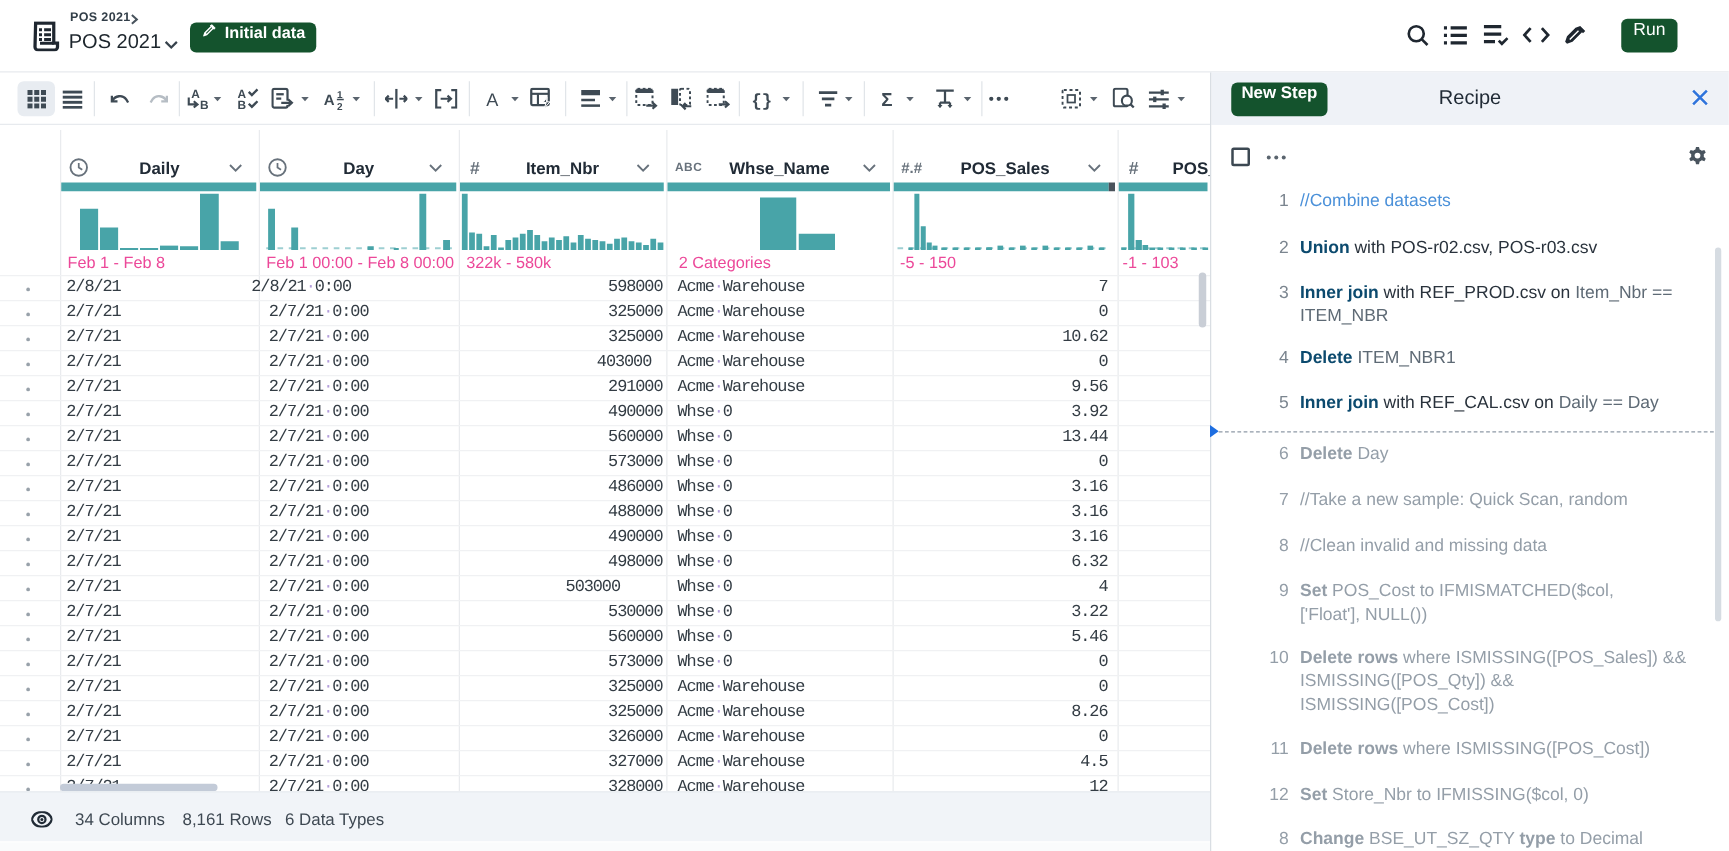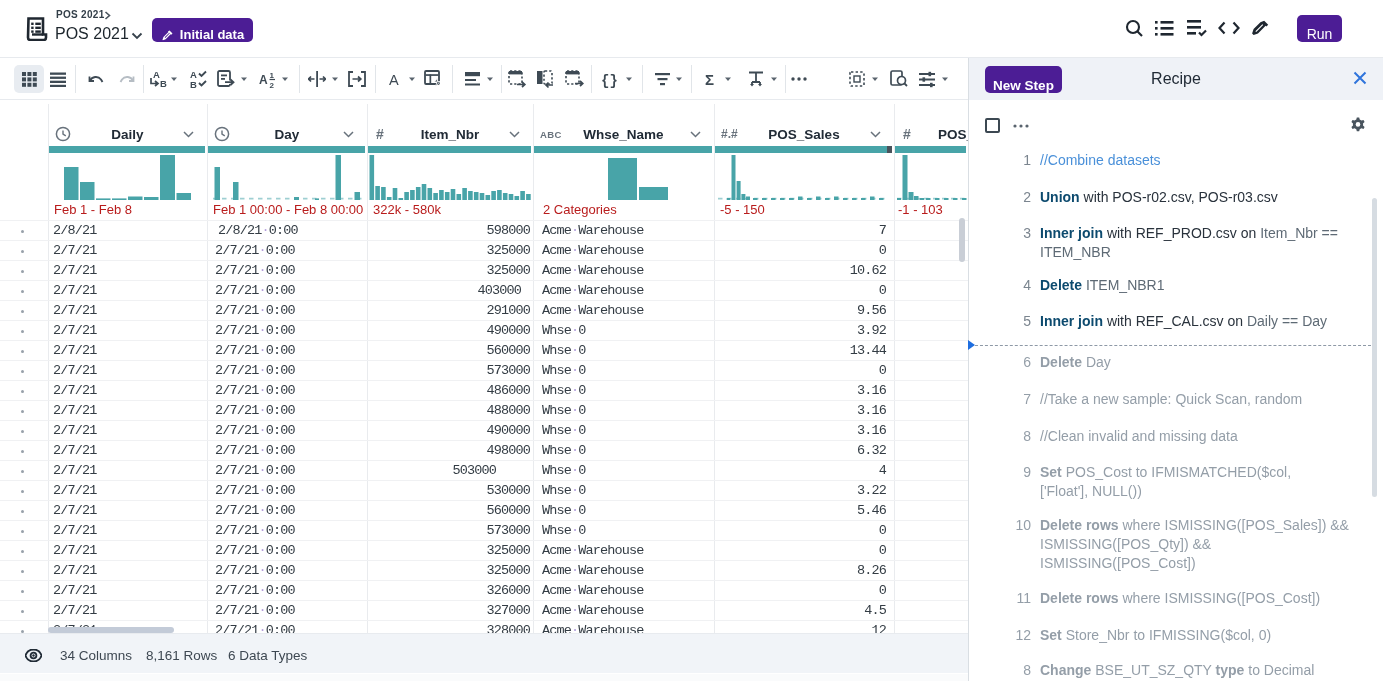--- a/index.html
+++ b/index.html
@@ -1,26 +1,26 @@
 <!DOCTYPE html>
 <html><head><meta charset="utf-8">
 <style>
 * { margin:0; padding:0; box-sizing:border-box; }
 html,body { width:1383px; height:681px; overflow:hidden; background:#fff;
   font-family:"Liberation Sans", sans-serif; }
 .abs { position:absolute; }
-.btn { position:absolute; display:flex; align-items:flex-end; justify-content:center;
-  background:#4c1d95; color:#fff; border-radius:5px; font-size:13.5px; font-weight:700; }
+.btn { position:absolute; display:flex; align-items:flex-start; justify-content:center;
+  background:#14532d; color:#fff; border-radius:5px; font-size:13.5px; font-weight:700; }
 .mono { font-family:"Liberation Mono", monospace; font-size:13.5px; letter-spacing:-0.85px; color:#333c44; }
 .mono i { font-style:normal; color:#b39ddb; }
 .row { position:absolute; left:0; width:968px; height:20px; border-top:1px solid #f0f1f3; }
 .row .c { position:absolute; top:1.5px; white-space:pre; }
 .row .num { text-align:right; }
 .row .dot { position:absolute; left:21px; top:9px; width:3px; height:3px; border-radius:50%; background:#98a1aa; }
-.rng { position:absolute; top:202px; font-size:13px; color:#b91c1c; }
+.rng { position:absolute; top:202px; font-size:13px; color:#ec4899; }
 .hist { position:absolute; top:153px; height:47px; }
 .step { position:absolute; left:969px; width:414px; font-size:14px; line-height:19px; color:#29323c; }
 .step .n { position:absolute; left:0; width:62px; text-align:right; color:#7b858f; }
 .step .t { position:absolute; left:71px; width:330px; }
 .step b { font-weight:700; color:#0c4a6e; }
 .step .g2 { color:#5e6a75; }
 .step .cm { color:#4a90d9; }
 .step.dim, .step.dim b, .step.dim .g2, .step.dim .n { color:#949ea8; }
 </style></head>
 <body>
@@ -169,21 +169,21 @@
     </svg>
 <div class="rng" style="left:54px">Feb 1 - Feb 8</div>
     <div class="rng" style="left:213px">Feb 1 00:00 - Feb 8 00:00</div>
     <div class="rng" style="left:373px">322k - 580k</div>
     <div class="rng" style="left:543px">2 Categories</div>
     <div class="rng" style="left:720px">-5 - 150</div>
     <div class="rng" style="left:898px">-1 - 103</div>
 <div class="row" style="top:220px">
 <span class="dot g"></span>
 <span class="c mono" style="left:53px">2/8/21</span>
-<span class="c mono" style="left:218px">2/8/21<i>·</i>0:00</span>
+<span class="c mono" style="left:201px">2/8/21<i>·</i>0:00</span>
 <span class="c mono num" style="left:367px;width:163px">598000</span>
 <span class="c mono" style="left:542px">Acme<i>·</i>Warehouse</span>
 <span class="c mono num" style="left:714px;width:172px">7</span>
 </div>
     <div class="row" style="top:240px">
 <span class="dot g"></span>
 <span class="c mono" style="left:53px">2/7/21</span>
 <span class="c mono" style="left:215px">2/7/21<i>·</i>0:00</span>
 <span class="c mono num" style="left:367px;width:163px">325000</span>
 <span class="c mono" style="left:542px">Acme<i>·</i>Warehouse</span>

